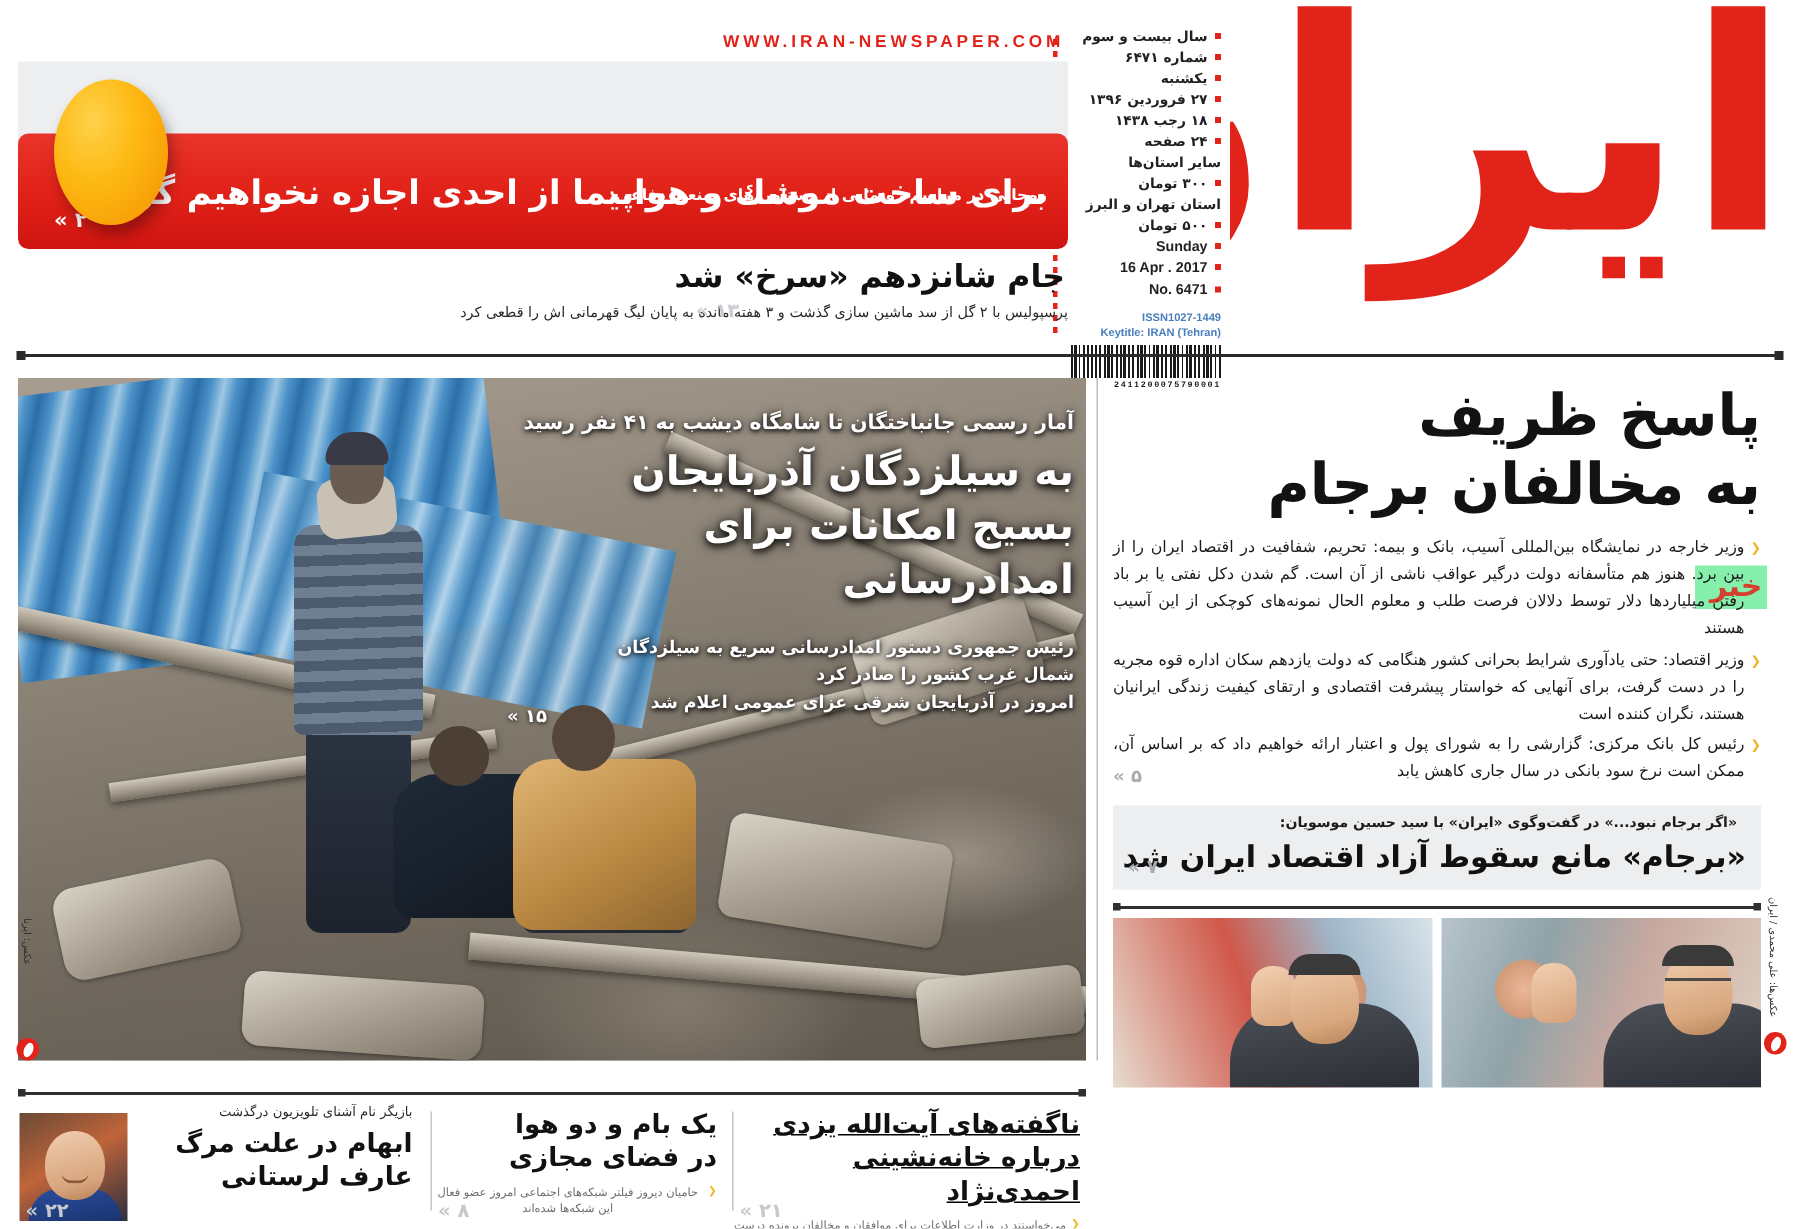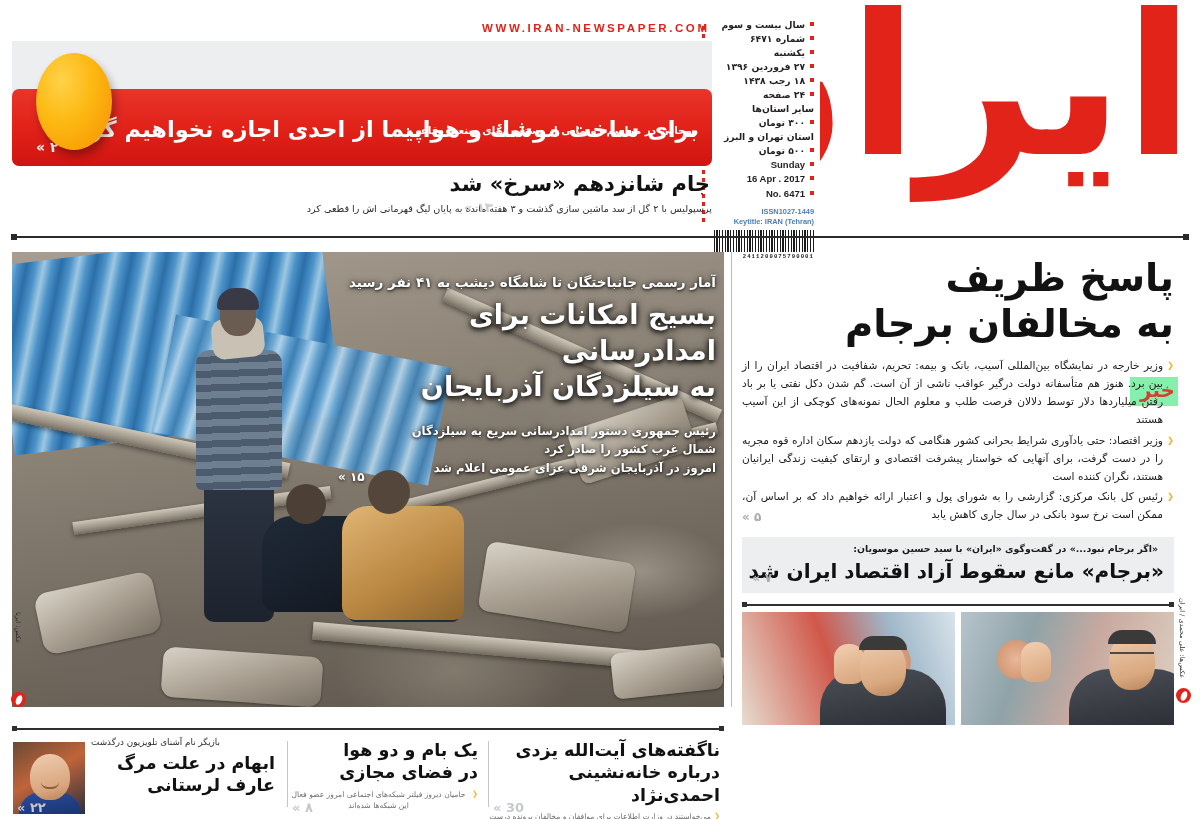--- a/index.html
+++ b/index.html
@@ -663,21 +663,21 @@
     flex-direction: row;
   }
   .bcell { position: relative; height: 80px; }
   .bsep {
     width: 1px; height: 66px;
     background: #c2c5c9;
     margin-top: 4px;
     align-self: flex-start;
   }
   .b-kicker {
-    text-align: left;
+    text-align: right;
     font-size: 8.8px;
     color: #2a2a2a;
     letter-spacing: -0.2px;
     white-space: nowrap;
   }
   .b-headline {
     margin-top: 5px;
     text-align: right;
     font-size: 17.5px;
     font-weight: bold;
@@ -823,22 +823,22 @@
       <div class="fig-b">
         <div class="fb-leg"></div>
           <div class="fb-body"></div>
           <div class="fb-head"></div>
       </div>
     </div>
 
     <div class="mp-overlay">
       <div class="mp-kicker">آمار رسمی جانباختگان تا شامگاه دیشب به ۴۱ نفر رسید</div>
       <div class="mp-headline">
+        <div>به سیلزدگان آذربایجان</div>
         <div>بسیج امکانات برای امدادرسانی</div>
-        <div>به سیلزدگان آذربایجان</div>
       </div>
       <div class="mp-sub">
         <div>رئیس جمهوری دستور امدادرسانی سریع به سیلزدگان</div>
         <div>شمال غرب کشور را صادر کرد</div>
         <div>امروز در آذربایجان شرقی عزای عمومی اعلام شد</div>
       </div>
       <div class="mp-pageref">۱۵ »</div>
     </div>
   </div>
 
@@ -889,27 +889,27 @@
         <div class="hairband h2"></div>
       </div>
     </div>
 
   </div>
 
   <div class="hr-bottom"></div>
 
   <div class="bstrip">
 
-    <div class="bcell" style="width:235px; padding-right:4px;">
+    <div class="bcell" style="width:235px; padding-right:4px;text-decoration:underline;">
       <div class="b-headline" style="margin-top:2px;">
         <div>ناگفته‌های آیت‌الله یزدی</div>
         <div>درباره خانه‌نشینی احمدی‌نژاد</div>
       </div>
       <div class="b-sub">می‌خواستند در وزارت اطلاعات برای موافقان و مخالفان پرونده درست کنند</div>
-      <div class="b-pageref">30 »</div>
+      <div class="b-pageref">۲۱ »</div>
     </div>
 
     <div class="bsep"></div>
 
     <div class="bcell" style="width:200px; padding-right:10px;">
       <div class="b-headline" style="margin-top:2px;">
         <div>یک بام و دو هوا</div>
         <div>در فضای مجازی</div>
       </div>
       <div class="b-sub">حامیان دیروز فیلتر شبکه‌های اجتماعی امروز عضو فعال این شبکه‌ها شده‌اند</div>

